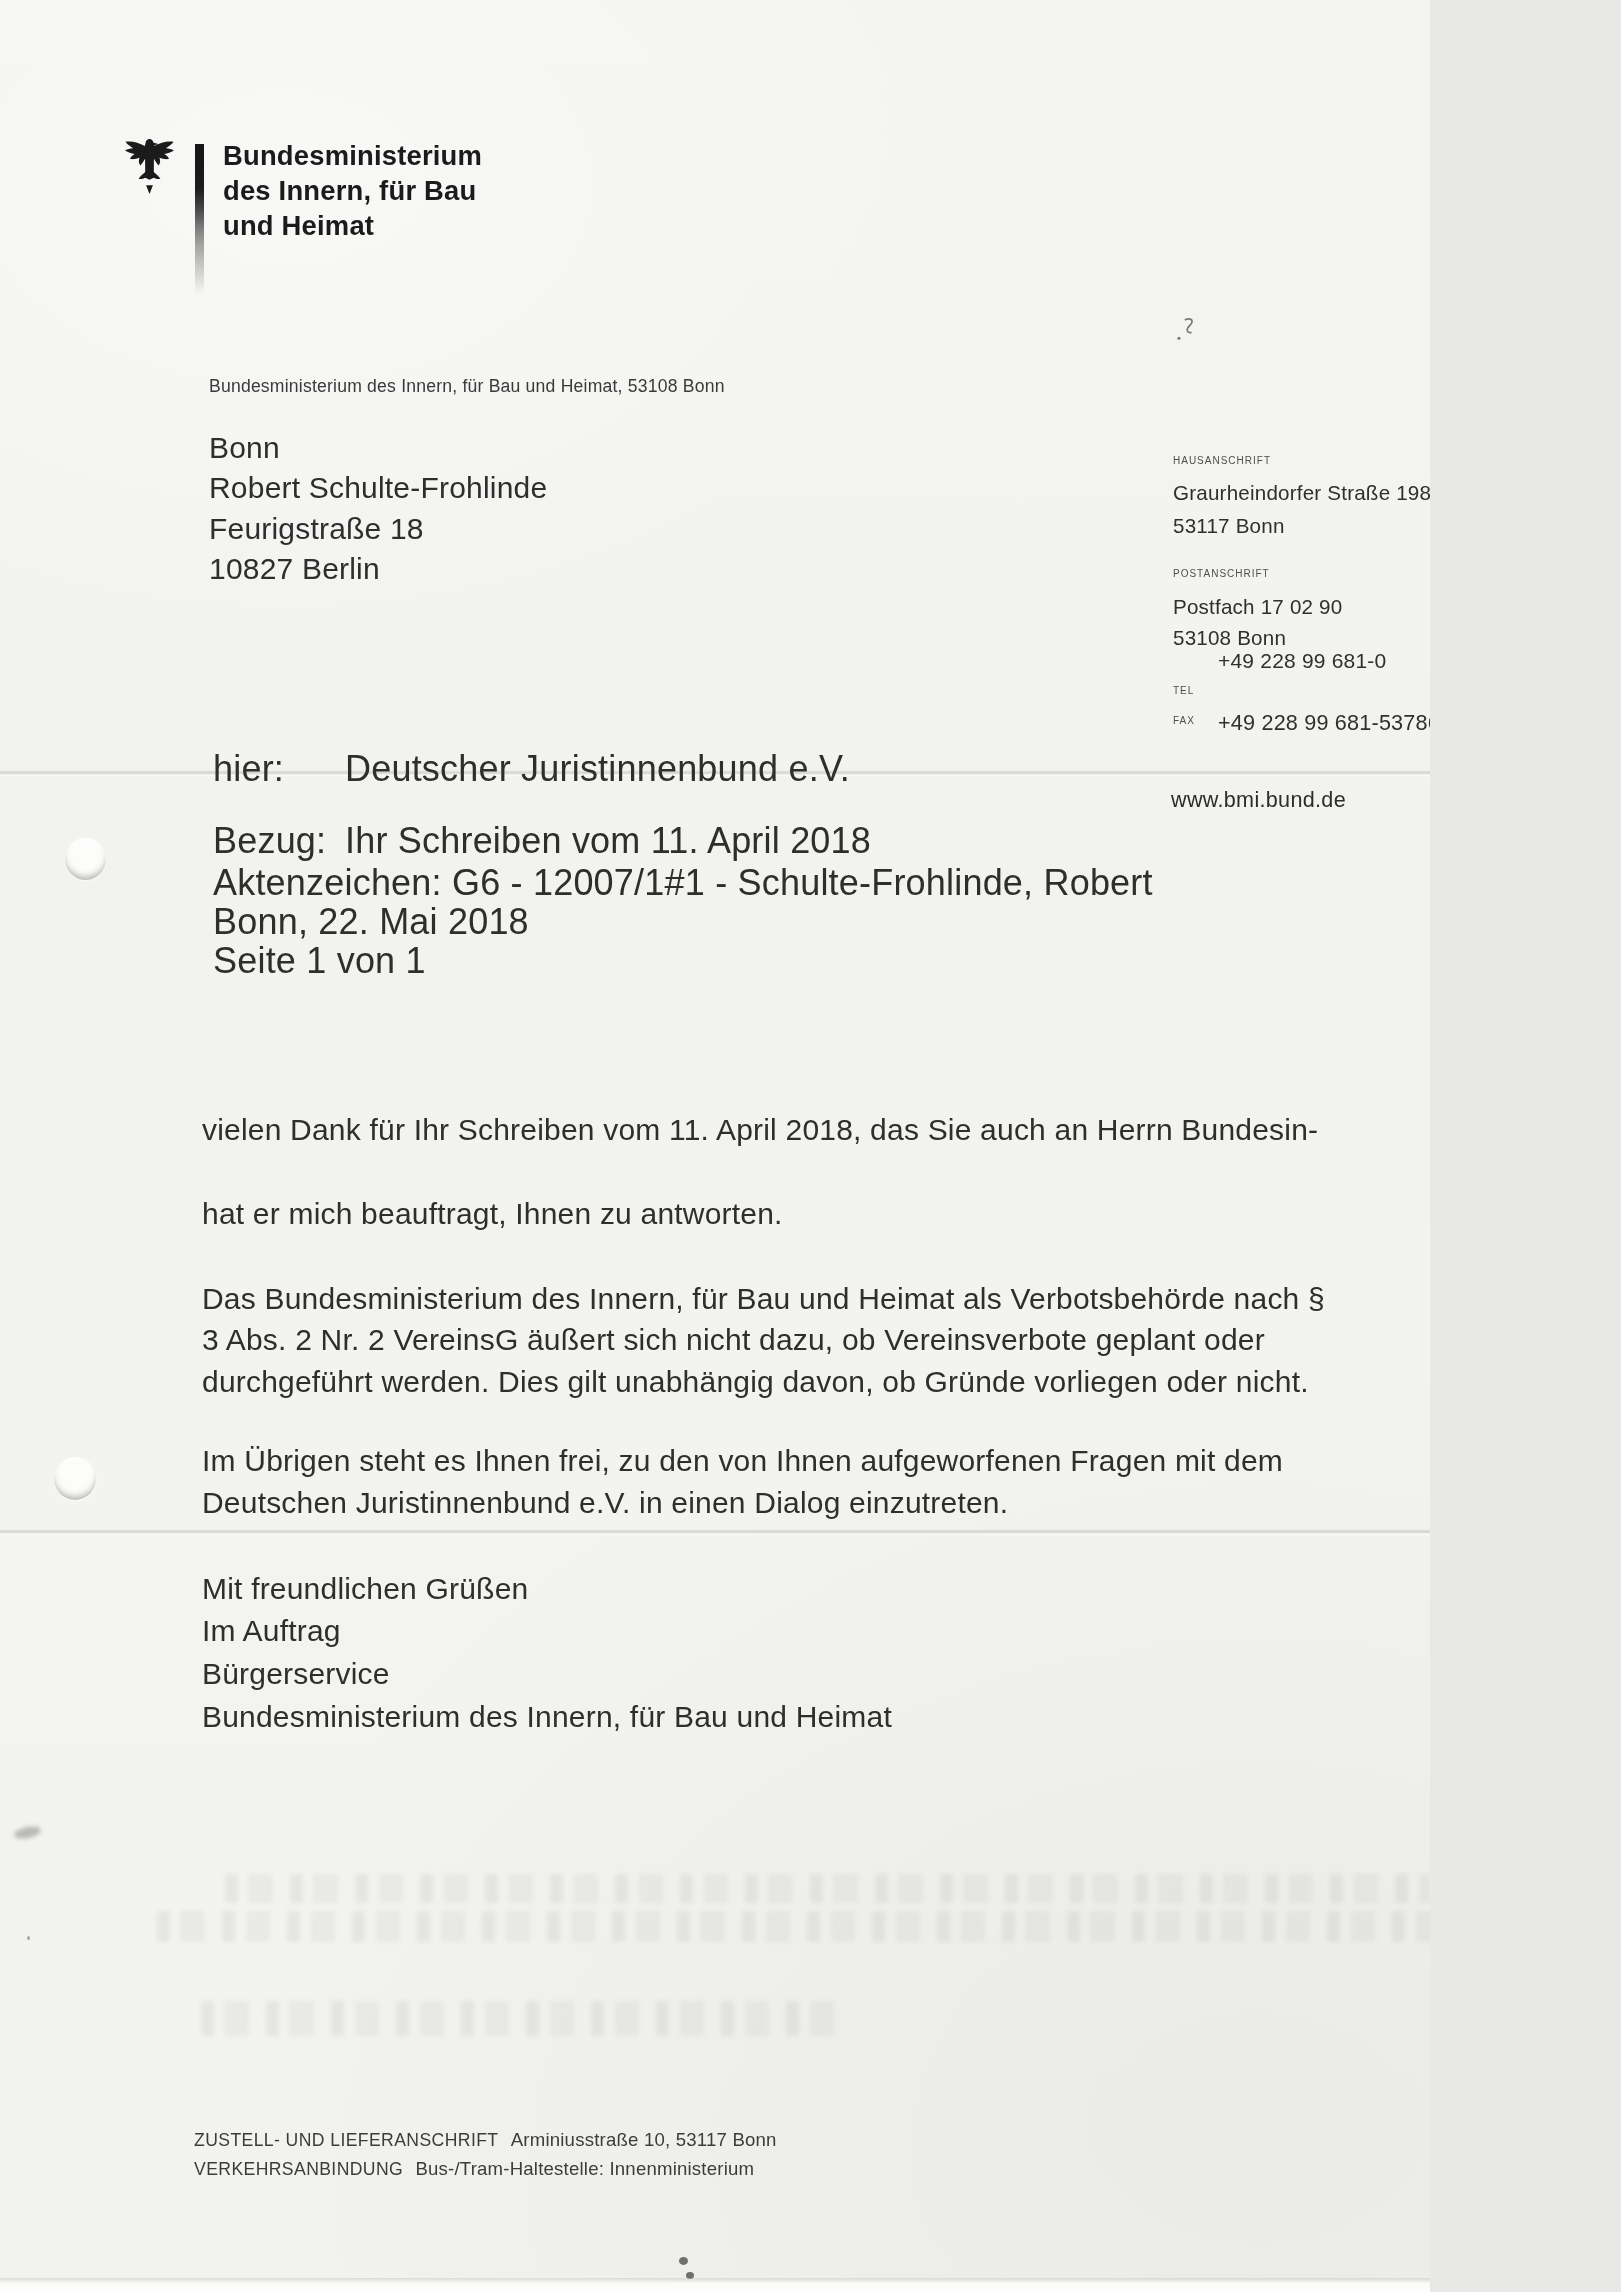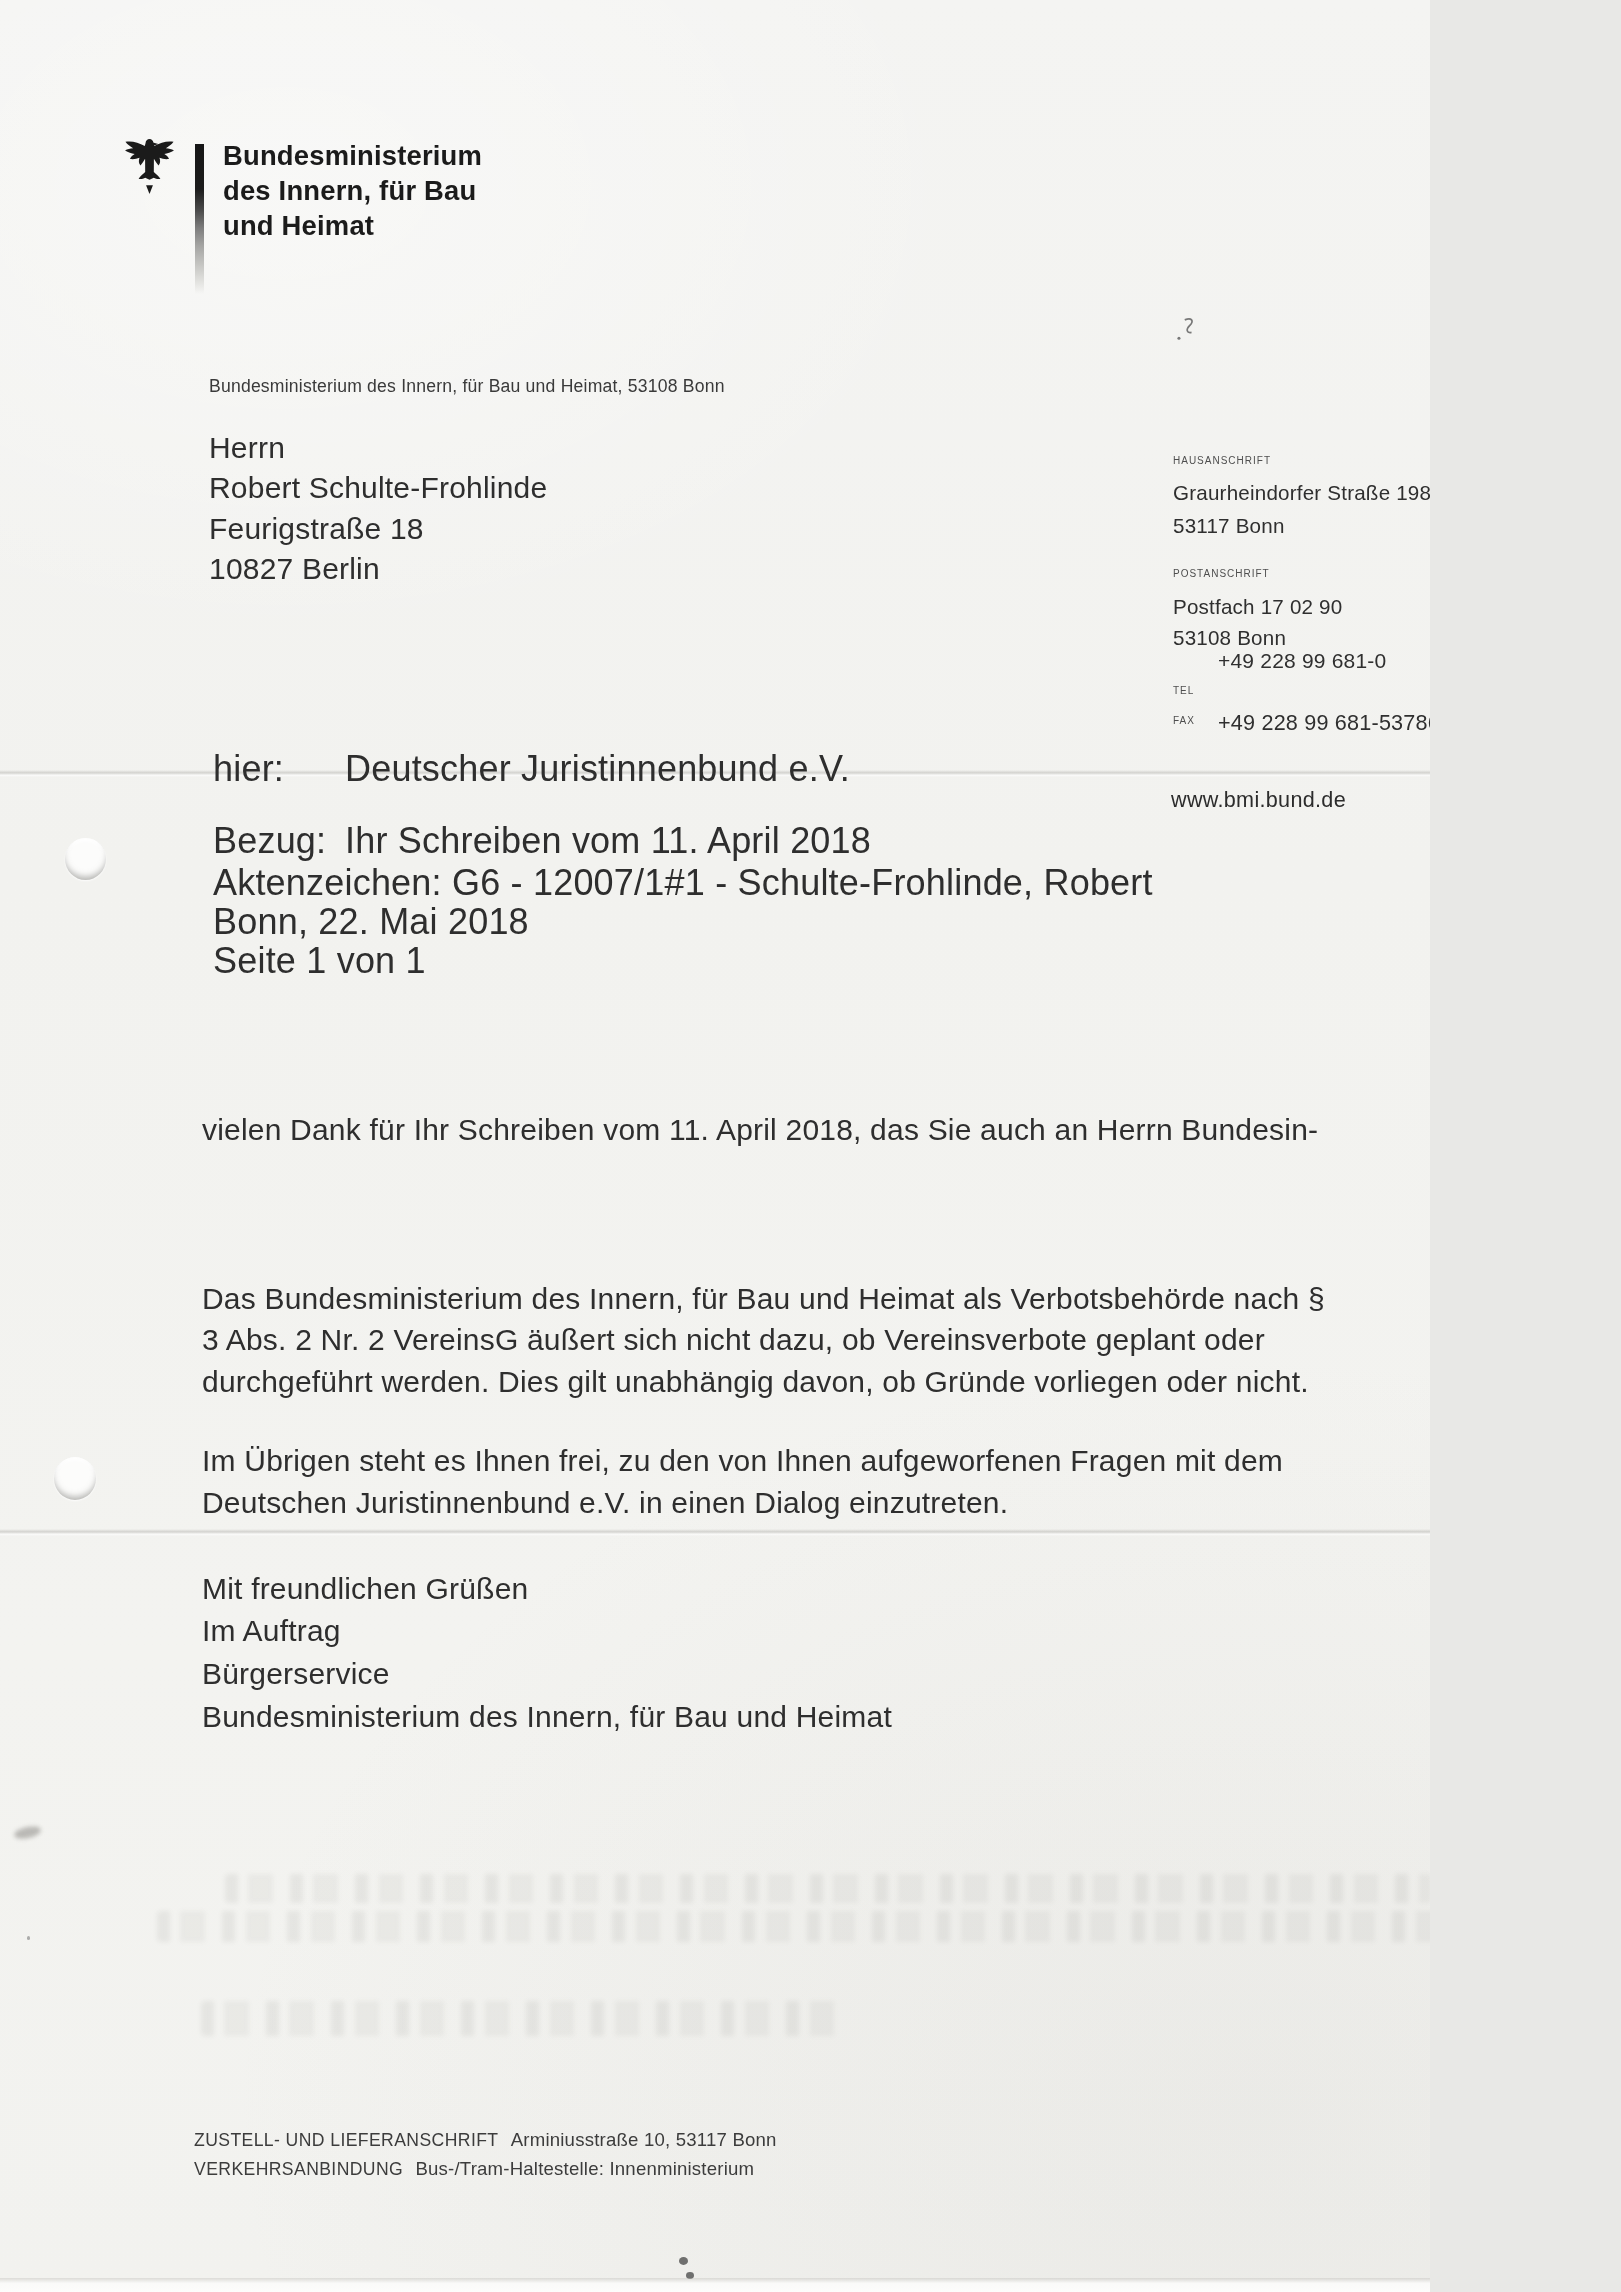--- a/index.html
+++ b/index.html
@@ -80,21 +80,21 @@
   </span>
   <div class="abs logo-bar" style="left:195px;top:144px"></div>
   <div class="abs logo-text" style="left:223px;top:138px">
     <div>Bundesministerium</div>
     <div>des Innern, für Bau</div>
     <div>und Heimat</div>
   </div>
 
   <div class="abs sender-line" style="left:209px;top:376px">Bundesministerium des Innern, für Bau und Heimat, 53108 Bonn</div>
 
-  <div class="abs recipient-line" style="left:209px;top:431px">Herrn</div>
+  <div class="abs recipient-line" style="left:209px;top:431px">Bonn</div>
   <div class="abs recipient-line" style="left:209px;top:471px">Robert Schulte-Frohlinde</div>
   <div class="abs recipient-line" style="left:209px;top:512px">Feurigstraße 18</div>
   <div class="abs recipient-line" style="left:209px;top:552px">10827 Berlin</div>
 
   <div class="abs small-label" style="left:1173px;top:455px">HAUSANSCHRIFT</div>
   <div class="abs contact-value" style="left:1173px;top:481px">Graurheindorfer Straße 198</div>
   <div class="abs contact-value" style="left:1173px;top:514px">53117 Bonn</div>
 
   <div class="abs small-label" style="left:1173px;top:568px">POSTANSCHRIFT</div>
   <div class="abs contact-value" style="left:1173px;top:595px">Postfach 17 02 90</div>
@@ -112,20 +112,21 @@
 
   <div class="abs ref-text" style="left:213px;top:820px">Bezug:</div>
   <div class="abs ref-text" style="left:345px;top:820px">Ihr Schreiben vom 11. April 2018</div>
 
   <div class="abs ref-text" style="left:213px;top:862px">Aktenzeichen: G6 - 12007/1#1 - Schulte-Frohlinde, Robert</div>
   <div class="abs ref-text" style="left:213px;top:901px">Bonn, 22. Mai 2018</div>
   <div class="abs ref-text" style="left:213px;top:940px">Seite 1 von 1</div>
 
 
   <div class="abs body-text" style="left:202px;top:1113px">vielen Dank für Ihr Schreiben vom 11. April 2018, das Sie auch an Herrn Bundesin-</div>
+  <div class="abs body-text" style="left:202px;top:1197px">hat er mich beauftragt, Ihnen zu antworten.</div>
 
   <div class="abs body-text" style="left:202px;top:1282px">Das Bundesministerium des Innern, für Bau und Heimat als Verbotsbehörde nach §</div>
   <div class="abs body-text" style="left:202px;top:1323px">3 Abs. 2 Nr. 2 VereinsG äußert sich nicht dazu, ob Vereinsverbote geplant oder</div>
   <div class="abs body-text" style="left:202px;top:1365px">durchgeführt werden. Dies gilt unabhängig davon, ob Gründe vorliegen oder nicht.</div>
 
   <div class="abs body-text" style="left:202px;top:1486px">Deutschen Juristinnenbund e.V. in einen Dialog einzutreten.</div>
   <div class="abs body-text" style="left:202px;top:1444px">Im Übrigen steht es Ihnen frei, zu den von Ihnen aufgeworfenen Fragen mit dem</div>
 
   <div class="abs body-text" style="left:202px;top:1572px">Mit freundlichen Grüßen</div>
   <div class="abs body-text" style="left:202px;top:1614px">Im Auftrag</div>

